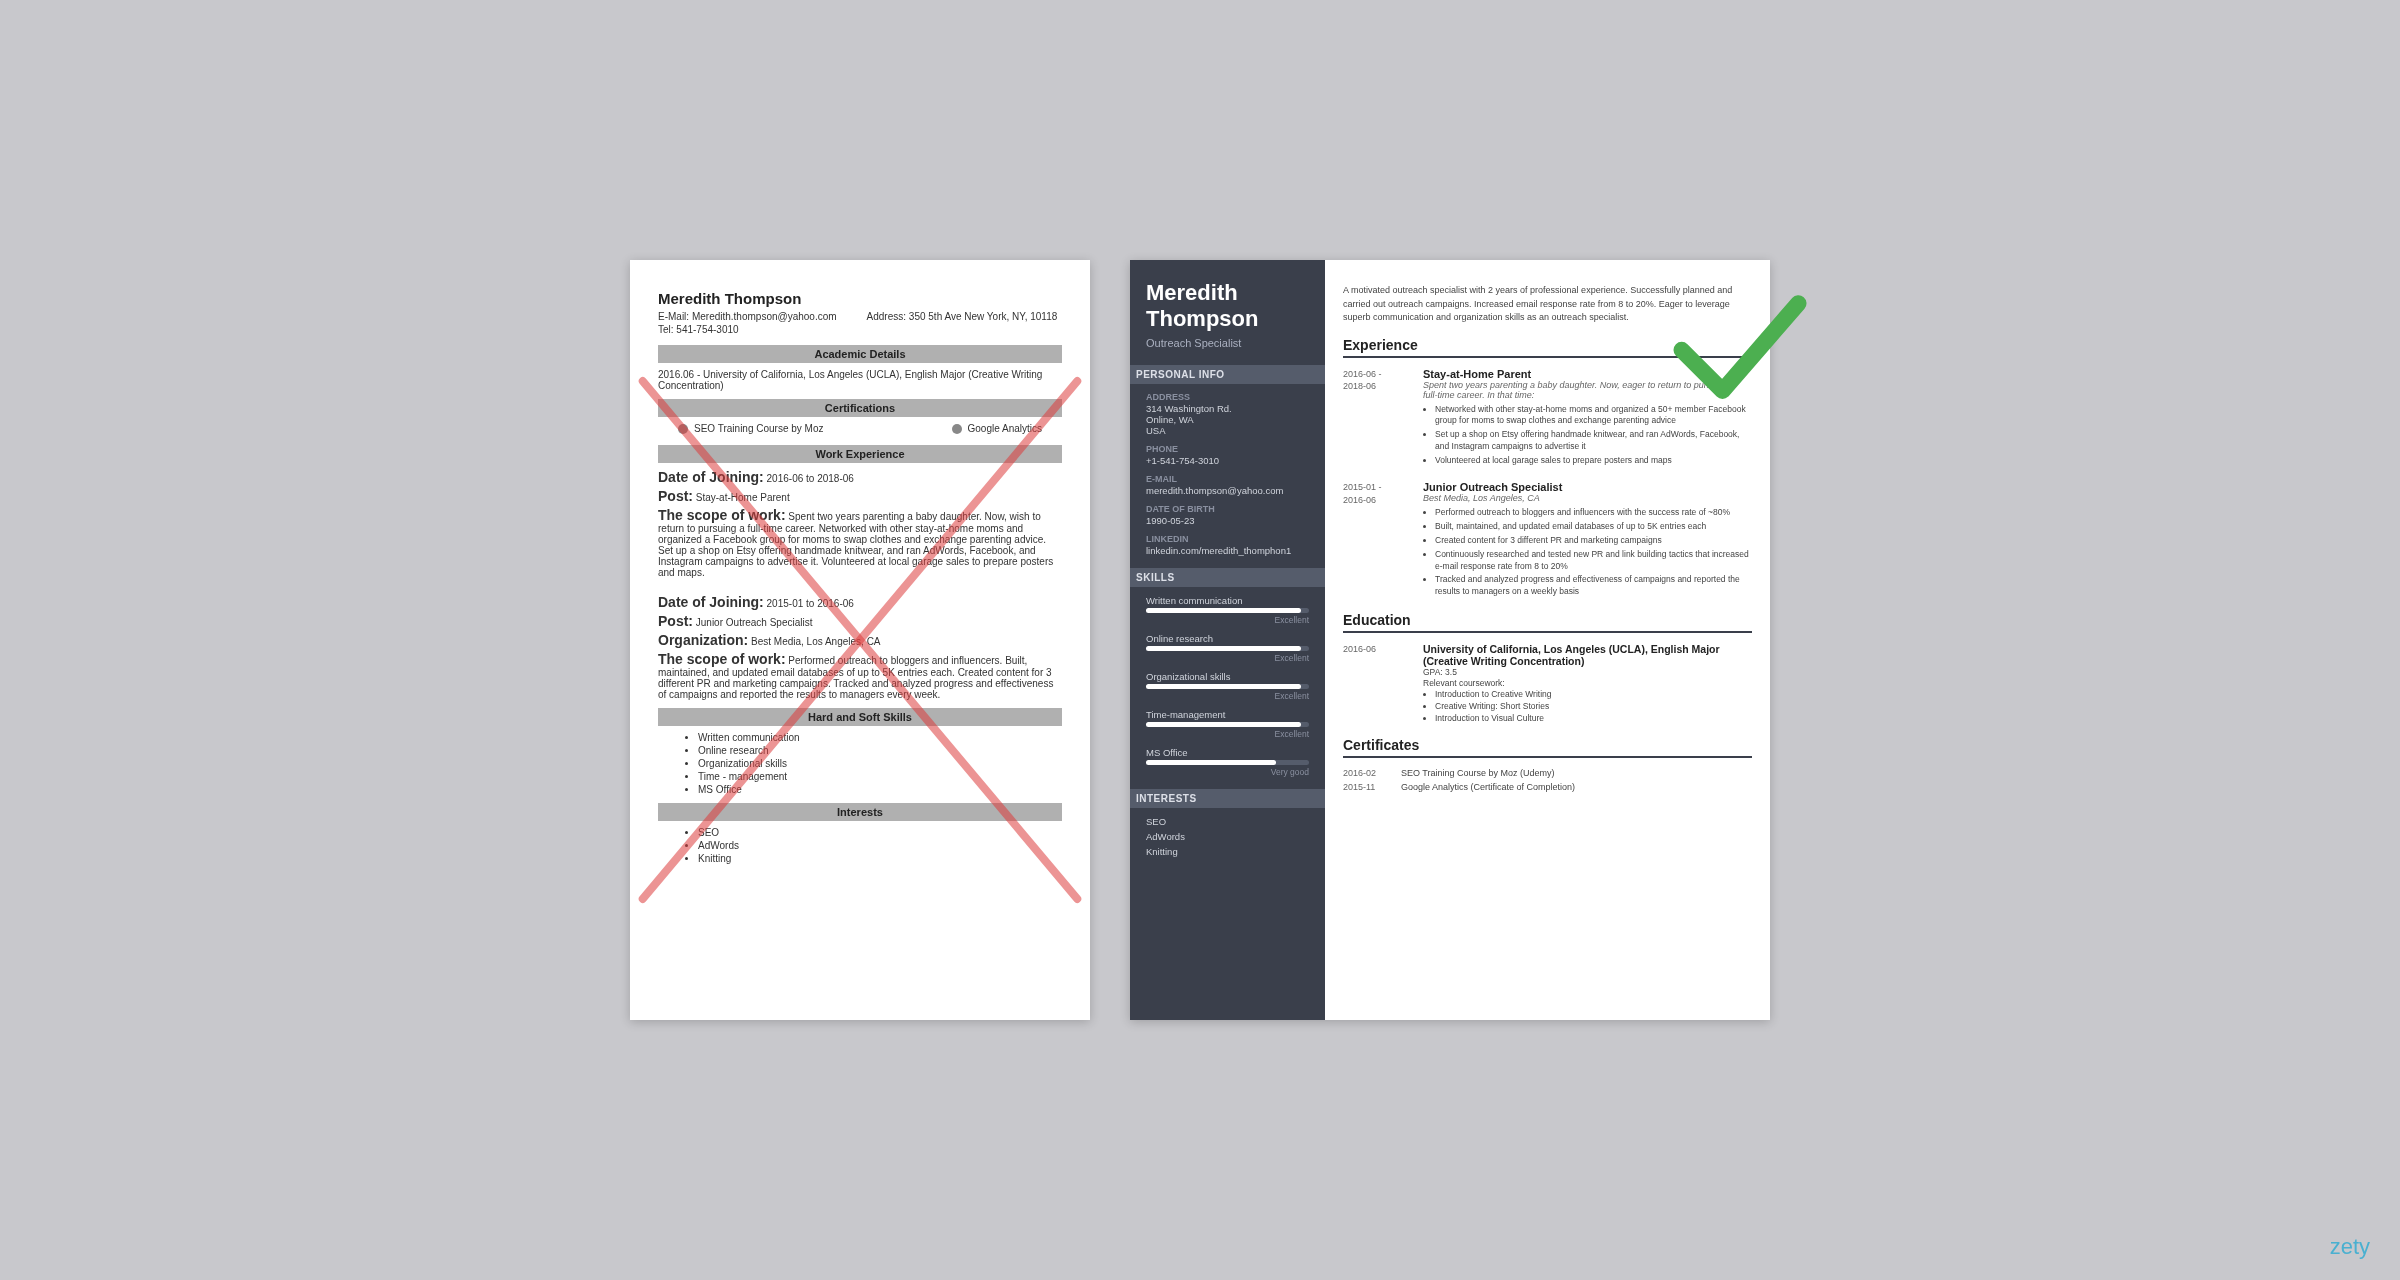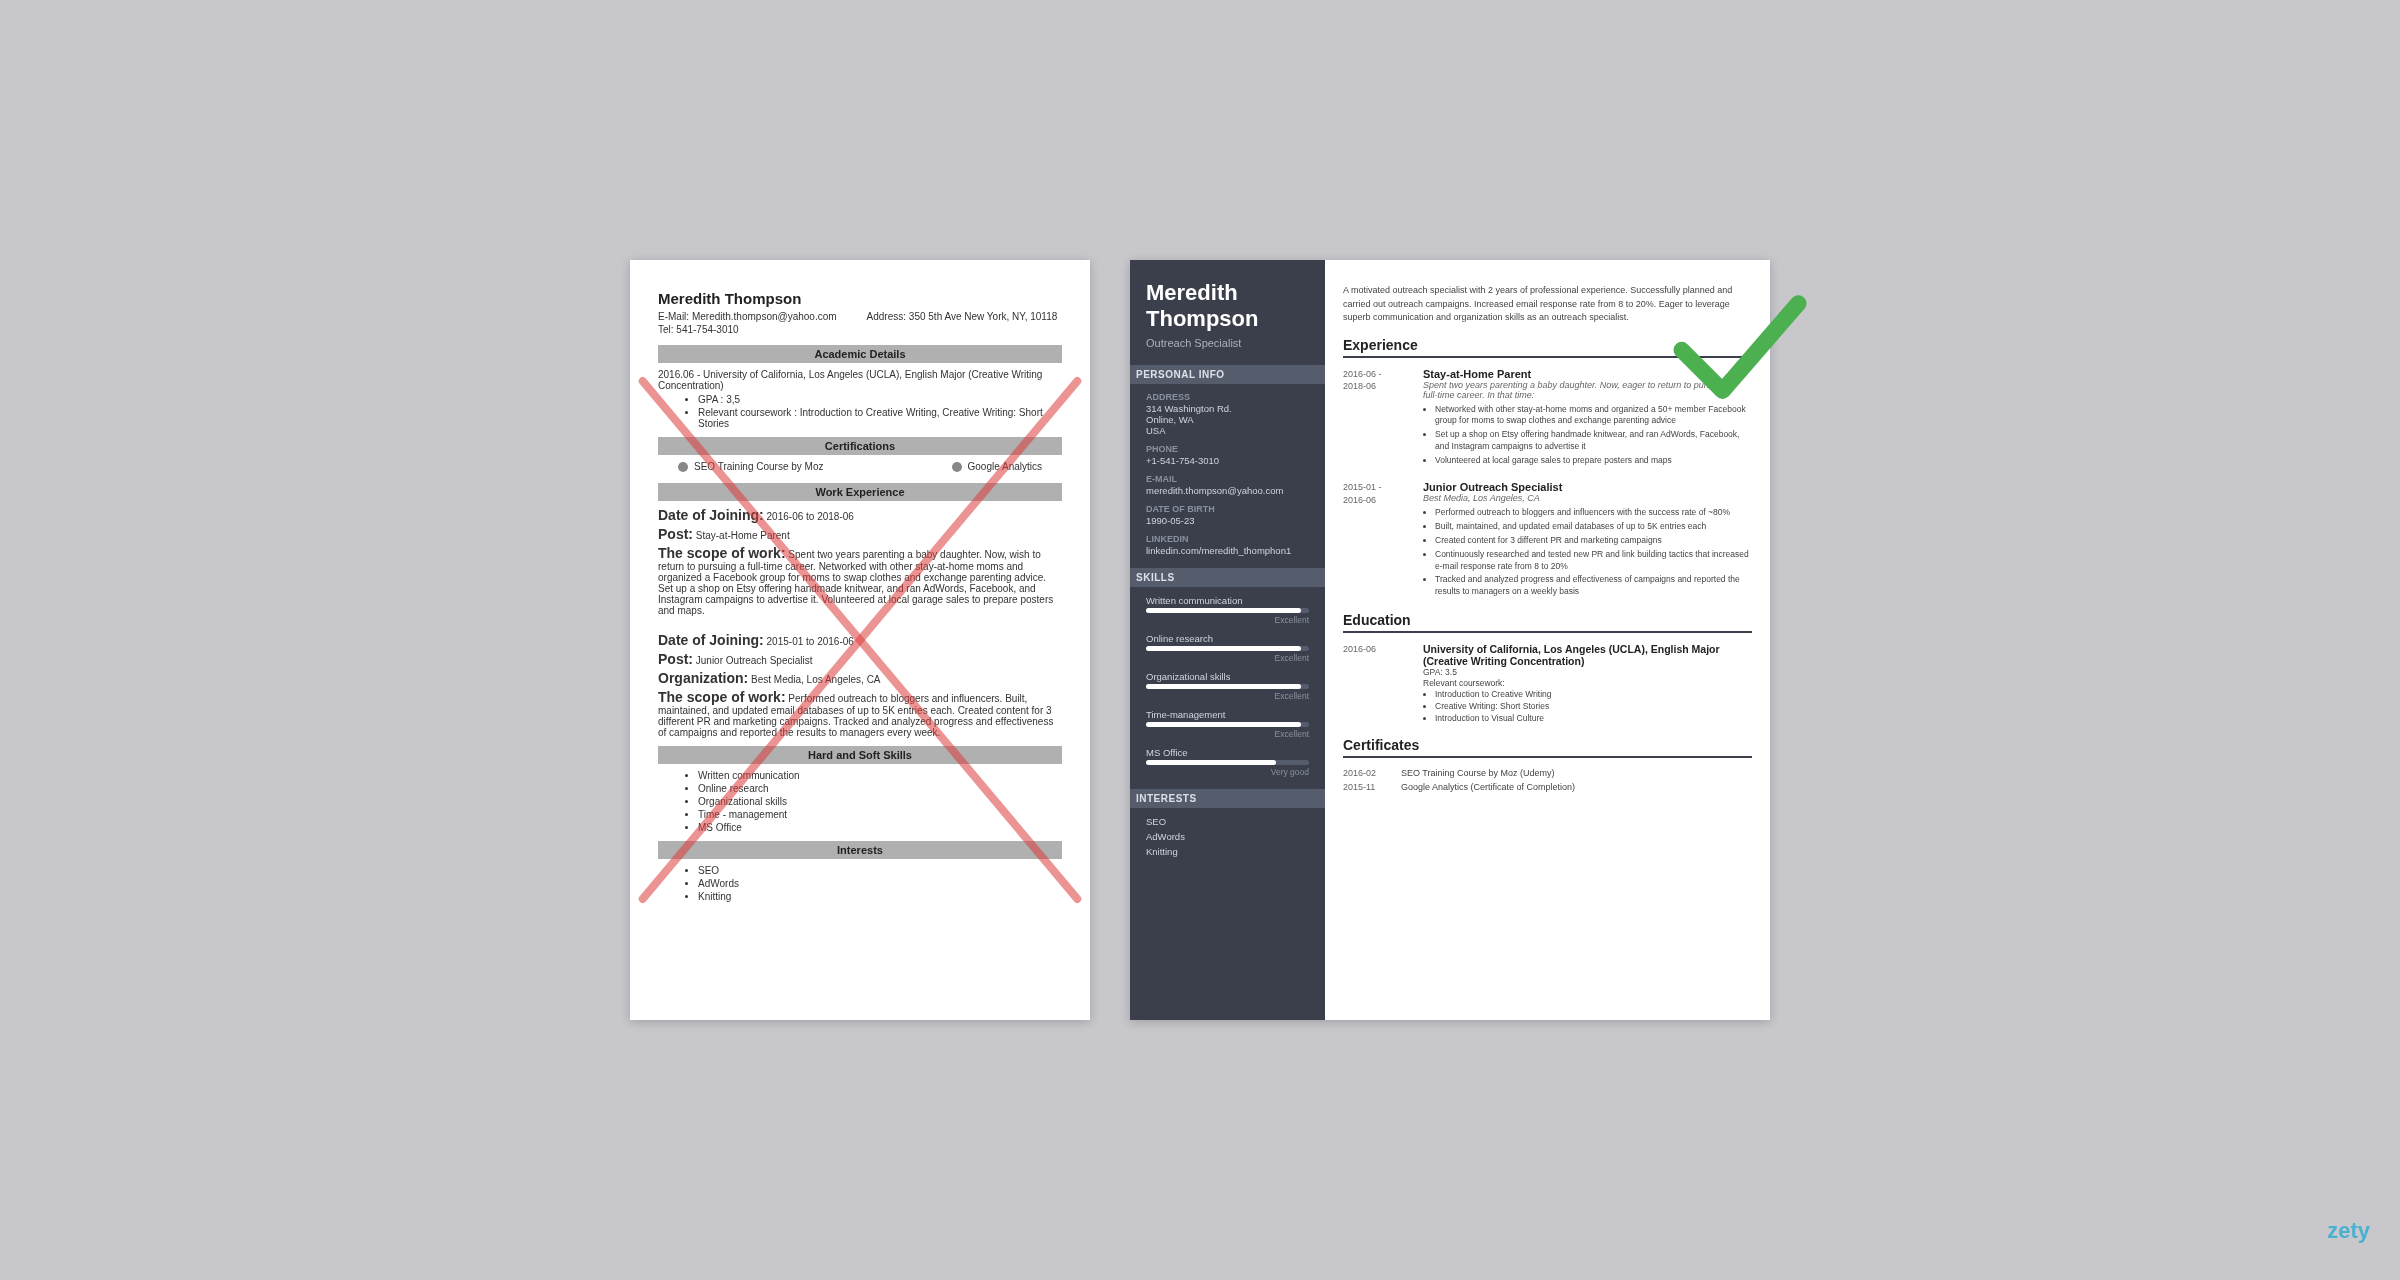--- a/index.html
+++ b/index.html
@@ -272,24 +272,24 @@
       width: 50px;
     }
     .cert-name {
       font-size: 9px;
       color: #444;
     }
 
     
     .zety-brand {
       position: absolute;
-      bottom: 36px;
+      bottom: 20px;
       right: 30px;
       font-size: 22px;
-      font-weight: bold;
+      font-weight: normal;
       color: #4ab0d0;
       font-family: Arial, sans-serif;
     }
 
     
     .check-svg {
       position: absolute;
       top: 20px;
       right: -40px;
       width: 140px;
@@ -316,24 +316,20 @@
         <span>350 5th Ave New York, NY, 10118</span>
       </span>
     </div>
     <div class="bad-tel">
       <span>Tel:</span>
       <span>541-754-3010</span>
     </div>
 
     <div class="bad-section-title">Academic Details</div>
     <div class="bad-text">2016.06 - University of California, Los Angeles (UCLA), English Major (Creative Writing Concentration)</div>
-    <ul style="margin-left:20px; margin-bottom:4px;">
-      <li class="bad-bullet">GPA : 3,5</li>
-      <li class="bad-bullet">Relevant coursework : Introduction to Creative Writing, Creative Writing: Short Stories</li>
-    </ul>
 
     <div class="bad-section-title">Certifications</div>
     <div class="cert-row">
       <div class="bad-text" style="display:flex; align-items:center; gap:6px;justify-content:center;">
         <span style="width:10px; height:10px; border-radius:50%; background:#888; display:inline-block;"></span>
         <span>SEO Training Course by Moz</span>
       </div>
       <div class="bad-text" style="display:flex; align-items:center; gap:6px;">
         <span style="width:10px; height:10px; border-radius:50%; background:#888; display:inline-block;"></span>
         <span>Google Analytics</span>

